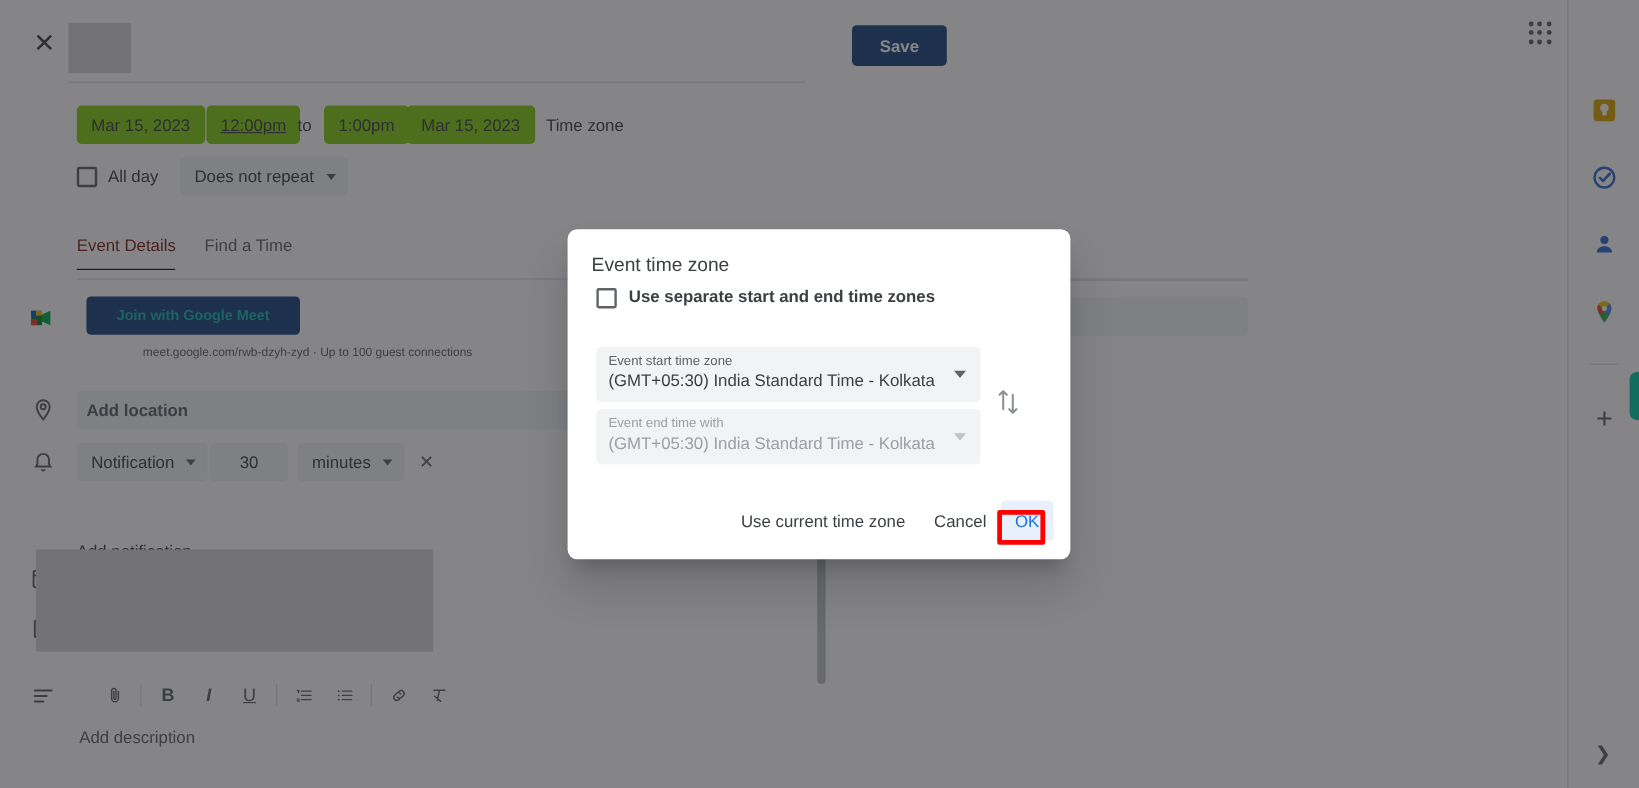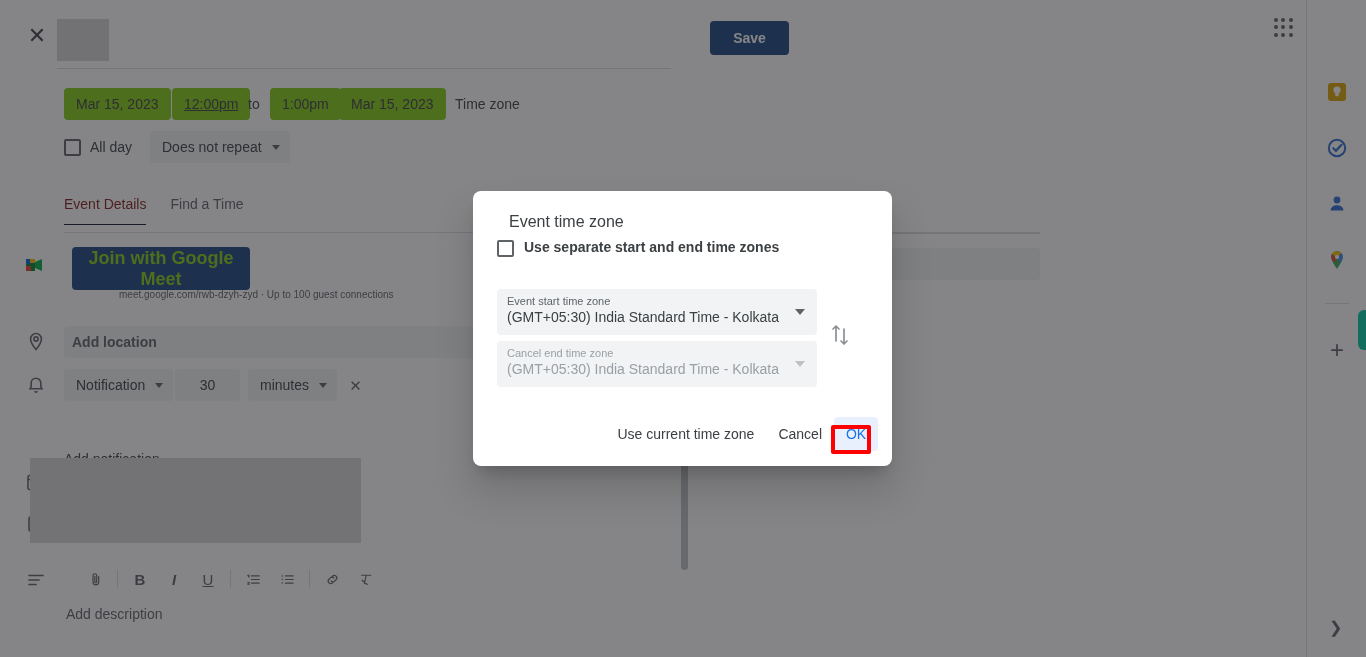--- a/index.html
+++ b/index.html
@@ -86,22 +86,22 @@
   
   .tabs { position:absolute; left:64px; top:196px; display:flex; gap:24px; }
   .tab { font-size:14px; color:#5f6368; padding-bottom:12px; cursor:pointer; font-weight:500;}
   .tab.active { color:#7f1d1d; border-bottom:1px solid #0f172a;text-align:right; }
   .tabs-rule { position:absolute; left:64px; top:232px; width:976px; height:1px; background:#dadce0; }
 
   
   .row-icon { position: absolute; width: 24px; height: 24px; }
 
   .meet-btn {
-    position:absolute; left:72px; top:247px; width:178px; height:43px; border-radius:4px;
-    background:#1a4480; color:#84cc16; font-size:18px; font-weight:bold;
+    position:absolute; left:72px; top:247px; width:178px; height:32px; border-radius:4px;
+    background:#1a4480; color:#14b8a6; font-size:12px; font-weight:bold;
     display:flex; align-items:center; justify-content:center; cursor:pointer; border:none;
   }
   .meet-sub { position:absolute; left:72px; top:289px; font-size:10px; color:#5f6368;padding-left:47px; }
 
   .location-field {
     position:absolute; left:64px; top:326px; width:614px; height:32px;
     background:#f1f3f4; border-radius:4px; display:flex; align-items:center;
     padding-left:8px; font-size:14px; color:#5f6368; cursor:text;font-weight:bold;
   }
 
@@ -145,21 +145,21 @@
 
   
   .scrim { position:absolute; inset:0; background:rgba(32,33,36,0.55); }
 
   
   .dialog {
     position:absolute; left:473px; top:191px; width:419px; height:275px;
     background:#fff; border-radius:8px;
     box-shadow: 0 11px 15px -7px rgba(0,0,0,.2), 0 24px 38px 3px rgba(0,0,0,.14);
   }
-  .dlg-title { position:absolute; left:36px; top:22px; font-size:16px; color:#3c4043; }
+  .dlg-title { position:absolute; left:20px; top:22px; font-size:16px; color:#3c4043; }
   .dlg-cb { position:absolute; left:24px; top:49px; width:17px; height:17px;
     border:2px solid #5f6368; border-radius:2px; cursor:pointer; }
   .dlg-cb-label { position:absolute; left:51px; top:48px; font-size:14px; color:#3c4043;font-weight:bold; }
 
   .tz-select {
     position:absolute; left:24px; width:320px; height:46px;
     background:#f1f3f4; border-radius:4px; cursor:pointer;
   }
   .tz-select .lbl { position:absolute; left:10px; top:6px; font-size:11px; color:#5f6368; }
   .tz-select .val { position:absolute; left:10px; top:20px; font-size:14px; color:#3c4043; }
@@ -379,21 +379,21 @@
     <div class="dlg-cb"></div>
     <div class="dlg-cb-label">Use separate start and end time zones</div>
 
     <div class="tz-select" style="top:98px;">
       <div class="lbl">Event start time zone</div>
       <div class="val">(GMT+05:30) India Standard Time - Kolkata</div>
       <div class="arr"></div>
     </div>
 
     <div class="tz-select disabled" style="top:150px;">
-      <div class="lbl">Cancel end time zone</div>
+      <div class="lbl">Event end time with</div>
       <div class="val">(GMT+05:30) India Standard Time - Kolkata</div>
       <div class="arr"></div>
     </div>
 
     <div class="swap">
       <svg width="24" height="28" viewBox="0 0 24 28" fill="none" stroke="#8b9096" stroke-width="1.7" stroke-linecap="round" stroke-linejoin="round">
         <path d="M8 20V5M5 8l3-3 3 3"></path>
         <path d="M16 8v15M13 20l3 3 3-3"></path>
       </svg>
     </div>

